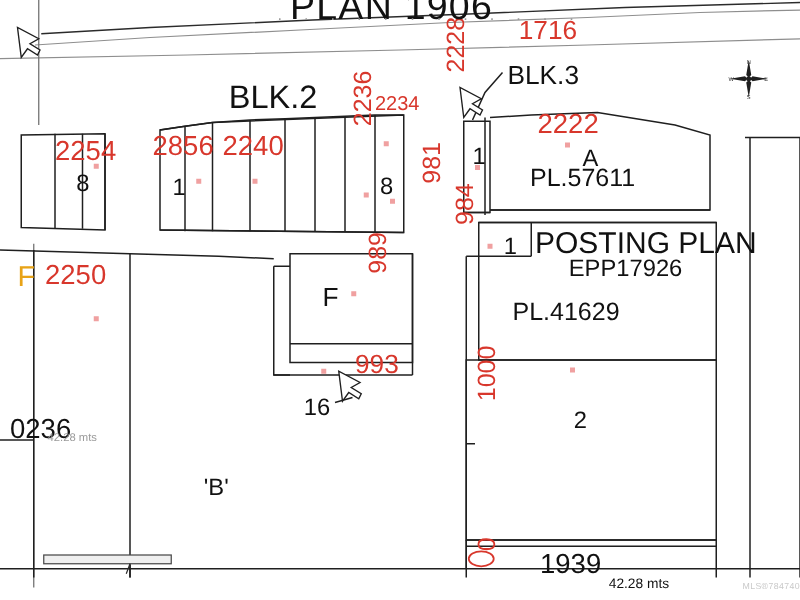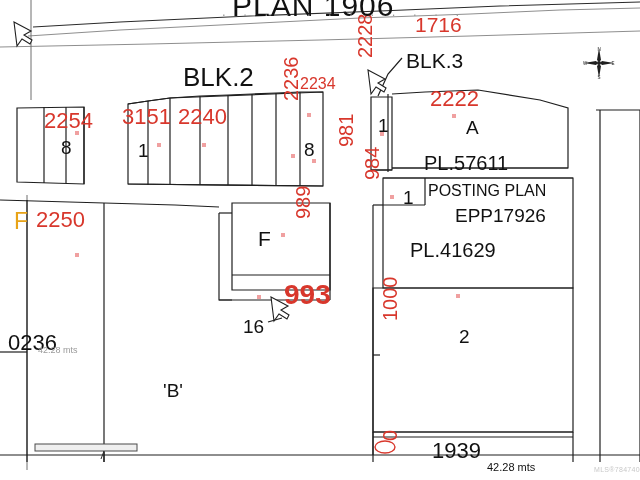--- a/index.html
+++ b/index.html
@@ -163,48 +163,48 @@
       <div style="position: absolute; width: 4px; height: 4px; background: rgb(240, 160, 160); left: 452px; top: 114px;"></div>
       <div style="position: absolute; width: 4px; height: 4px; background: rgb(240, 160, 160); left: 281px; top: 233px;"></div>
       <div style="position: absolute; width: 4px; height: 4px; background: rgb(240, 160, 160); left: 257px; top: 295px;"></div>
       <div style="position: absolute; width: 4px; height: 4px; background: rgb(240, 160, 160); left: 456px; top: 294px;"></div>
       <div style="position: absolute; width: 4px; height: 4px; background: rgb(240, 160, 160); left: 75px; top: 253px;"></div>
     </div>
   <div id="text-layer">
       <div class="lbl blk" style="left: 183px; top: 64px; font-size: 26px;">BLK.2</div>
       <div class="lbl blk" style="left: 406px; top: 50px; font-size: 21px;">BLK.3</div>
       <div class="lbl red" style="left: 28px; top: 110px; font-size: 22px; margin-left: 16px;">2254</div>
-      <div class="lbl red" style="left: 122px; top: 106px; font-size: 22px;">3151</div>
+      <div class="lbl red" style="left: 122px; top: 106px; font-size: 22px;">2856</div>
       <div class="lbl red" style="left: 178px; top: 106px; font-size: 22px;">2240</div>
       <div class="lbl red vert" style="left: 281px; top: 101px; font-size: 20px; transform: rotate(-90deg);">2236</div>
       <div class="lbl red" style="left: 300px; top: 76px; font-size: 16px;">2234</div>
       <div class="lbl red vert" style="left: 355px; top: 58px; font-size: 20px; transform: rotate(-90deg);">2228</div>
       <div class="lbl red" style="left: 415px; top: 14px; font-size: 21px;">1716</div>
       <div class="lbl red" style="left: 430px; top: 88px; font-size: 22px;">2222</div>
       <div class="lbl red" style="left: 36px; top: 209px; font-size: 22px;">2250</div>
       <div class="lbl red vert" style="left: 336px; top: 147px; font-size: 20px; transform: rotate(-90deg);">981</div>
       <div class="lbl red vert" style="left: 362px; top: 180px; font-size: 20px; transform: rotate(-90deg);">984</div>
       <div class="lbl red vert" style="left: 293px; top: 219px; font-size: 20px; transform: rotate(-90deg);">989</div>
-      <div class="lbl red" style="left: 284px; top: 281px; font-size: 28px; font-weight: bold;">993</div>
+      <div class="lbl red" style="left: 284px; top: 281px; font-size: 21px;">993</div>
       <div class="lbl red vert" style="left: 380px; top: 321px; font-size: 20px; transform: rotate(-90deg);">1000</div>
       <div class="lbl red vert" style="left: 380px; top: 441px; font-size: 20px; transform: rotate(-90deg);">0</div>
       <div class="lbl blk" style="left: 61px; top: 138px; font-size: 19px;">8</div>
       <div class="lbl blk" style="left: 138px; top: 141px; font-size: 19px;">1</div>
       <div class="lbl blk" style="left: 304px; top: 140px; font-size: 19px;">8</div>
       <div class="lbl blk" style="left: 378px; top: 116px; font-size: 19px;">1</div>
       <div class="lbl blk" style="left: 466px; top: 118px; font-size: 19px;">A</div>
       <div class="lbl blk" style="left: 403px; top: 188px; font-size: 19px;">1</div>
       <div class="lbl blk" style="left: 459px; top: 327px; font-size: 19px;">2</div>
       <div class="lbl blk" style="left: 258px; top: 228px; font-size: 21px;">F</div>
       <div class="lbl blk" style="left: 243px; top: 317px; font-size: 19px;">16</div>
       <div class="lbl blk" style="left: 163px; top: 381px; font-size: 19px;">'B'</div>
       <div class="lbl blk" style="left: 8px; top: 332px; font-size: 22px;">0236</div>
       <div class="lbl blk" style="left: 432px; top: 440px; font-size: 22px;">1939</div>
-      <div class="lbl blk" style="left: 424px; top: 133px; font-size: 20px; margin-top: 20px;">PL.57611</div>
-      <div class="lbl blk" style="left: 428px; top: 183px; font-size: 16px; text-align: center;">POSTING PLAN</div>
+      <div class="lbl blk" style="left: 424px; top: 133px; font-size: 20px;">PL.57611</div>
+      <div class="lbl blk" style="left: 428px; top: 183px; font-size: 24px; text-align: center;">POSTING PLAN</div>
       <div class="lbl blk" style="left: 455px; top: 206px; font-size: 19px;">EPP17926</div>
       <div class="lbl blk" style="left: 410px; top: 240px; font-size: 20px;">PL.41629</div>
       <div class="lbl orange" style="left: 14px; top: 210px; font-size: 23px;">F</div>
       <div class="lbl faint tiny" style="left: 38px; top: 346px; font-size: 9px;">42.28 mts</div>
     </div>
 
   <div class="lbl blk" style="left:232px;top:-9px;font-size:30px;letter-spacing:1px;">PLAN 1906</div>
   <div class="lbl faint" style="left:222px;top:5px;font-size:13px;letter-spacing:7px;">. . . . . . . . . . . .</div>
 
   <div class="lbl blk" style="left:487px;top:462px;font-size:11px;">42.28 mts</div>

